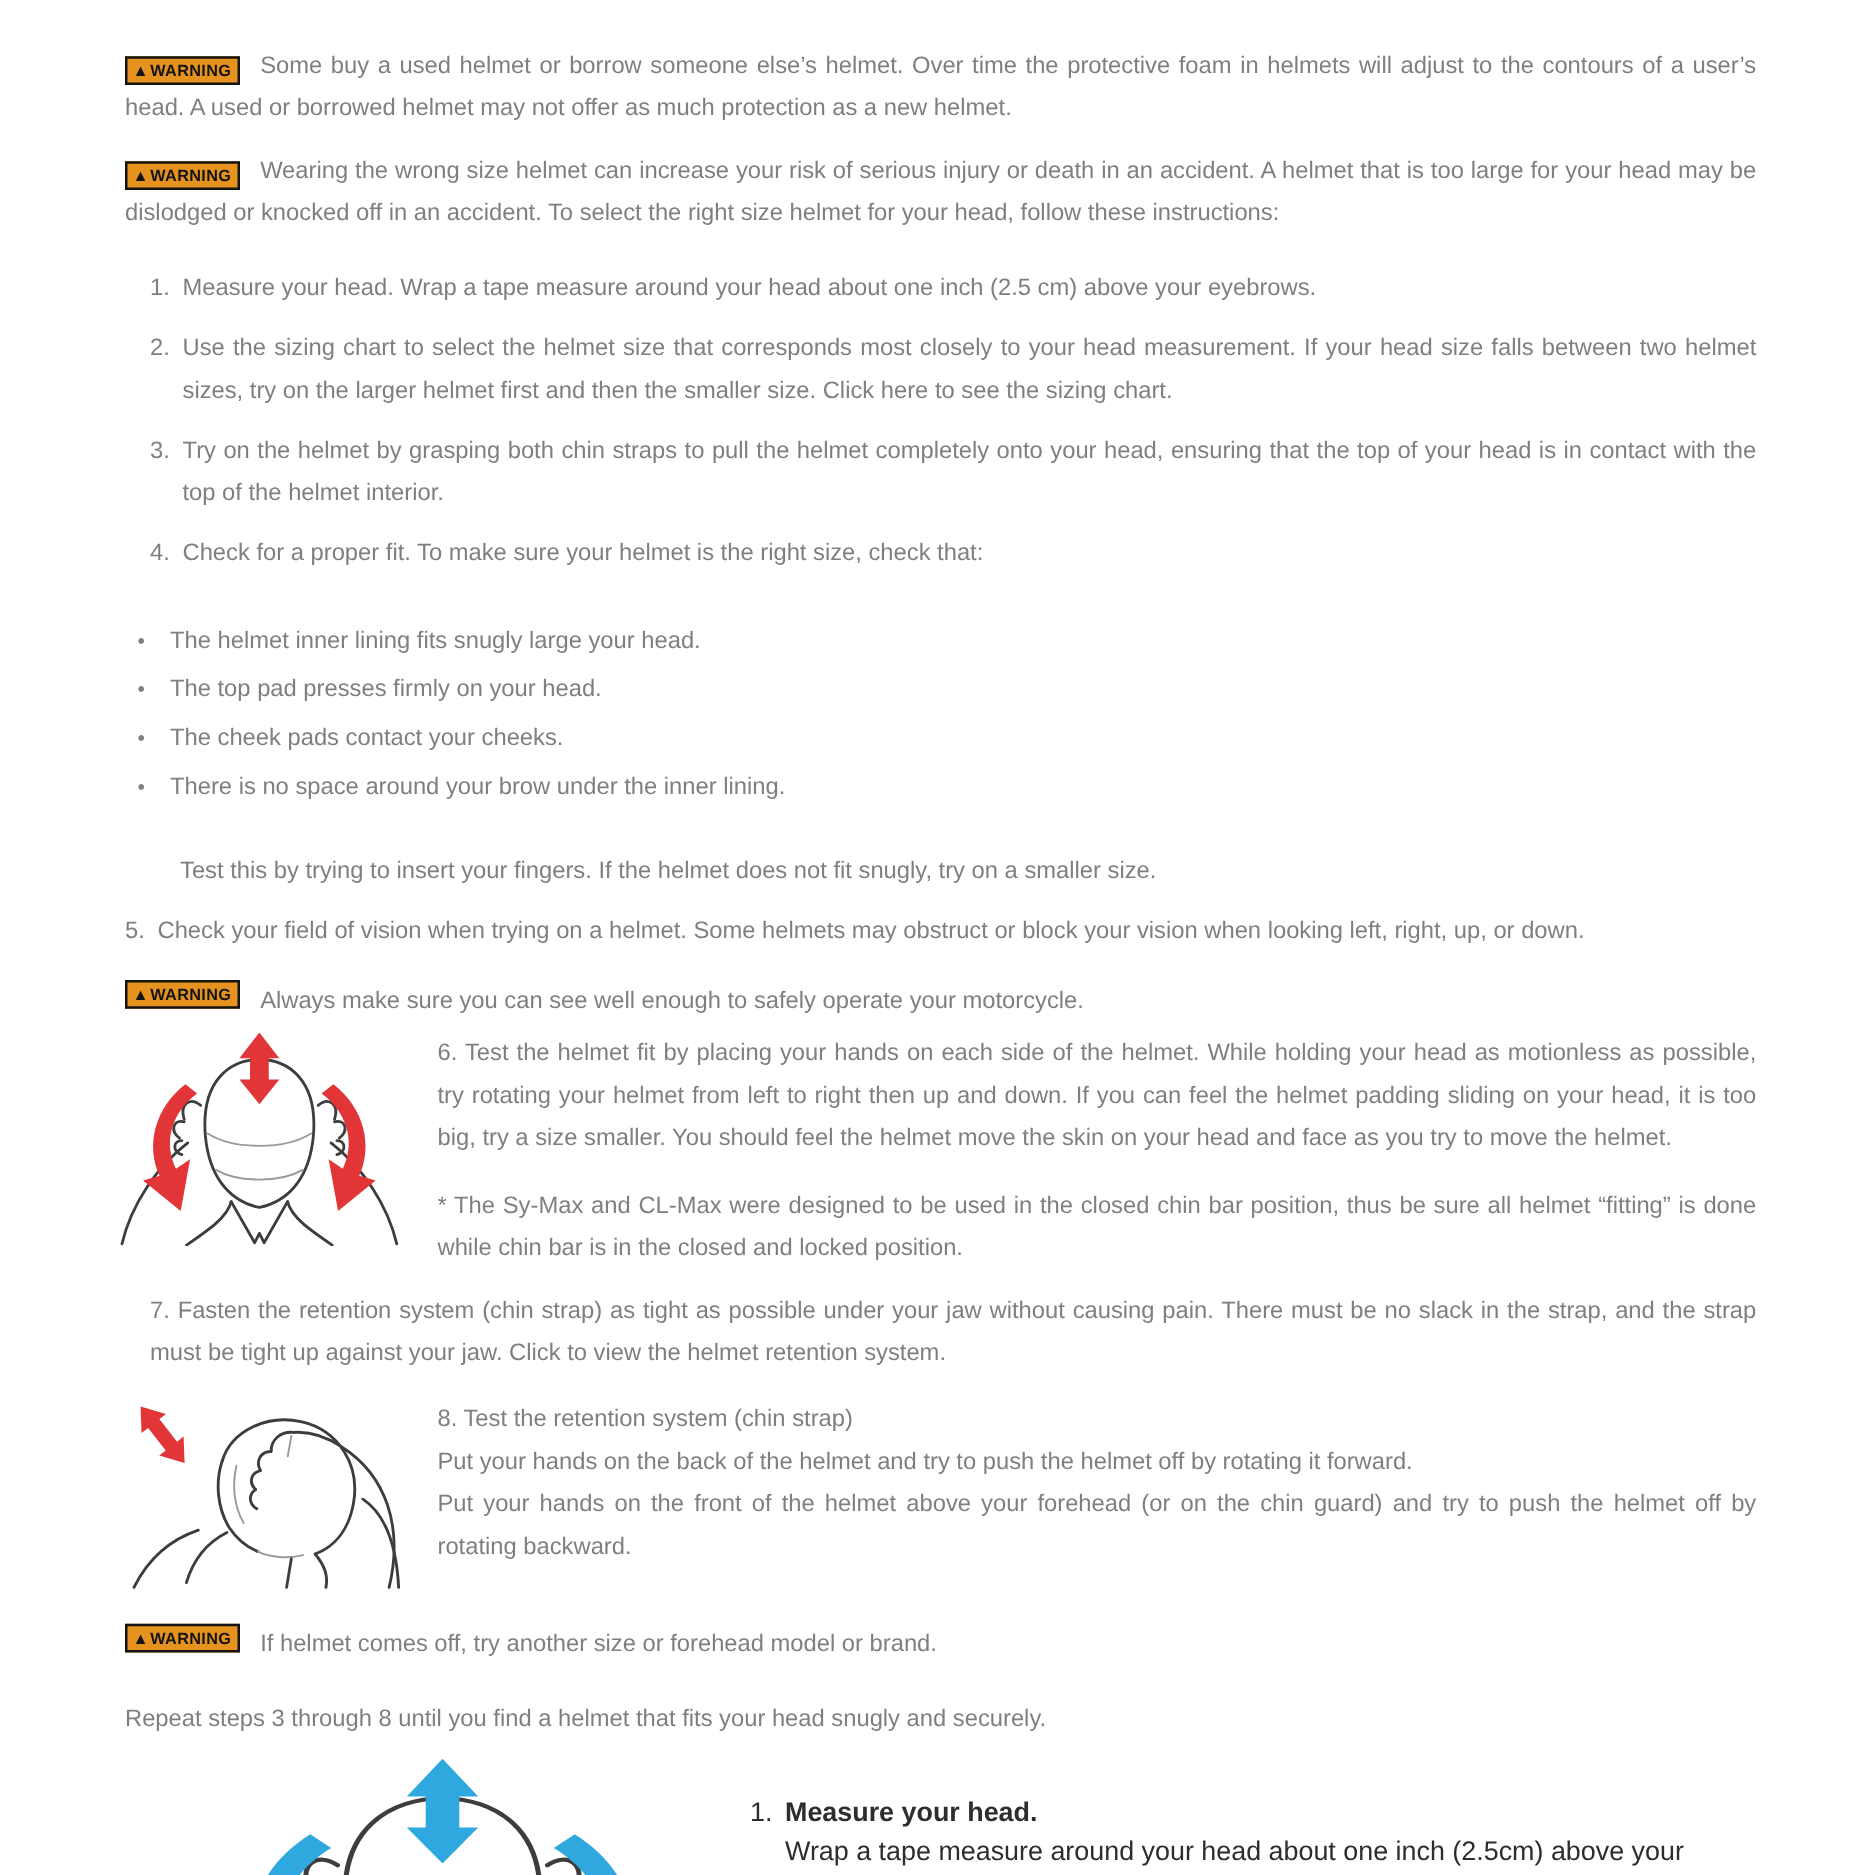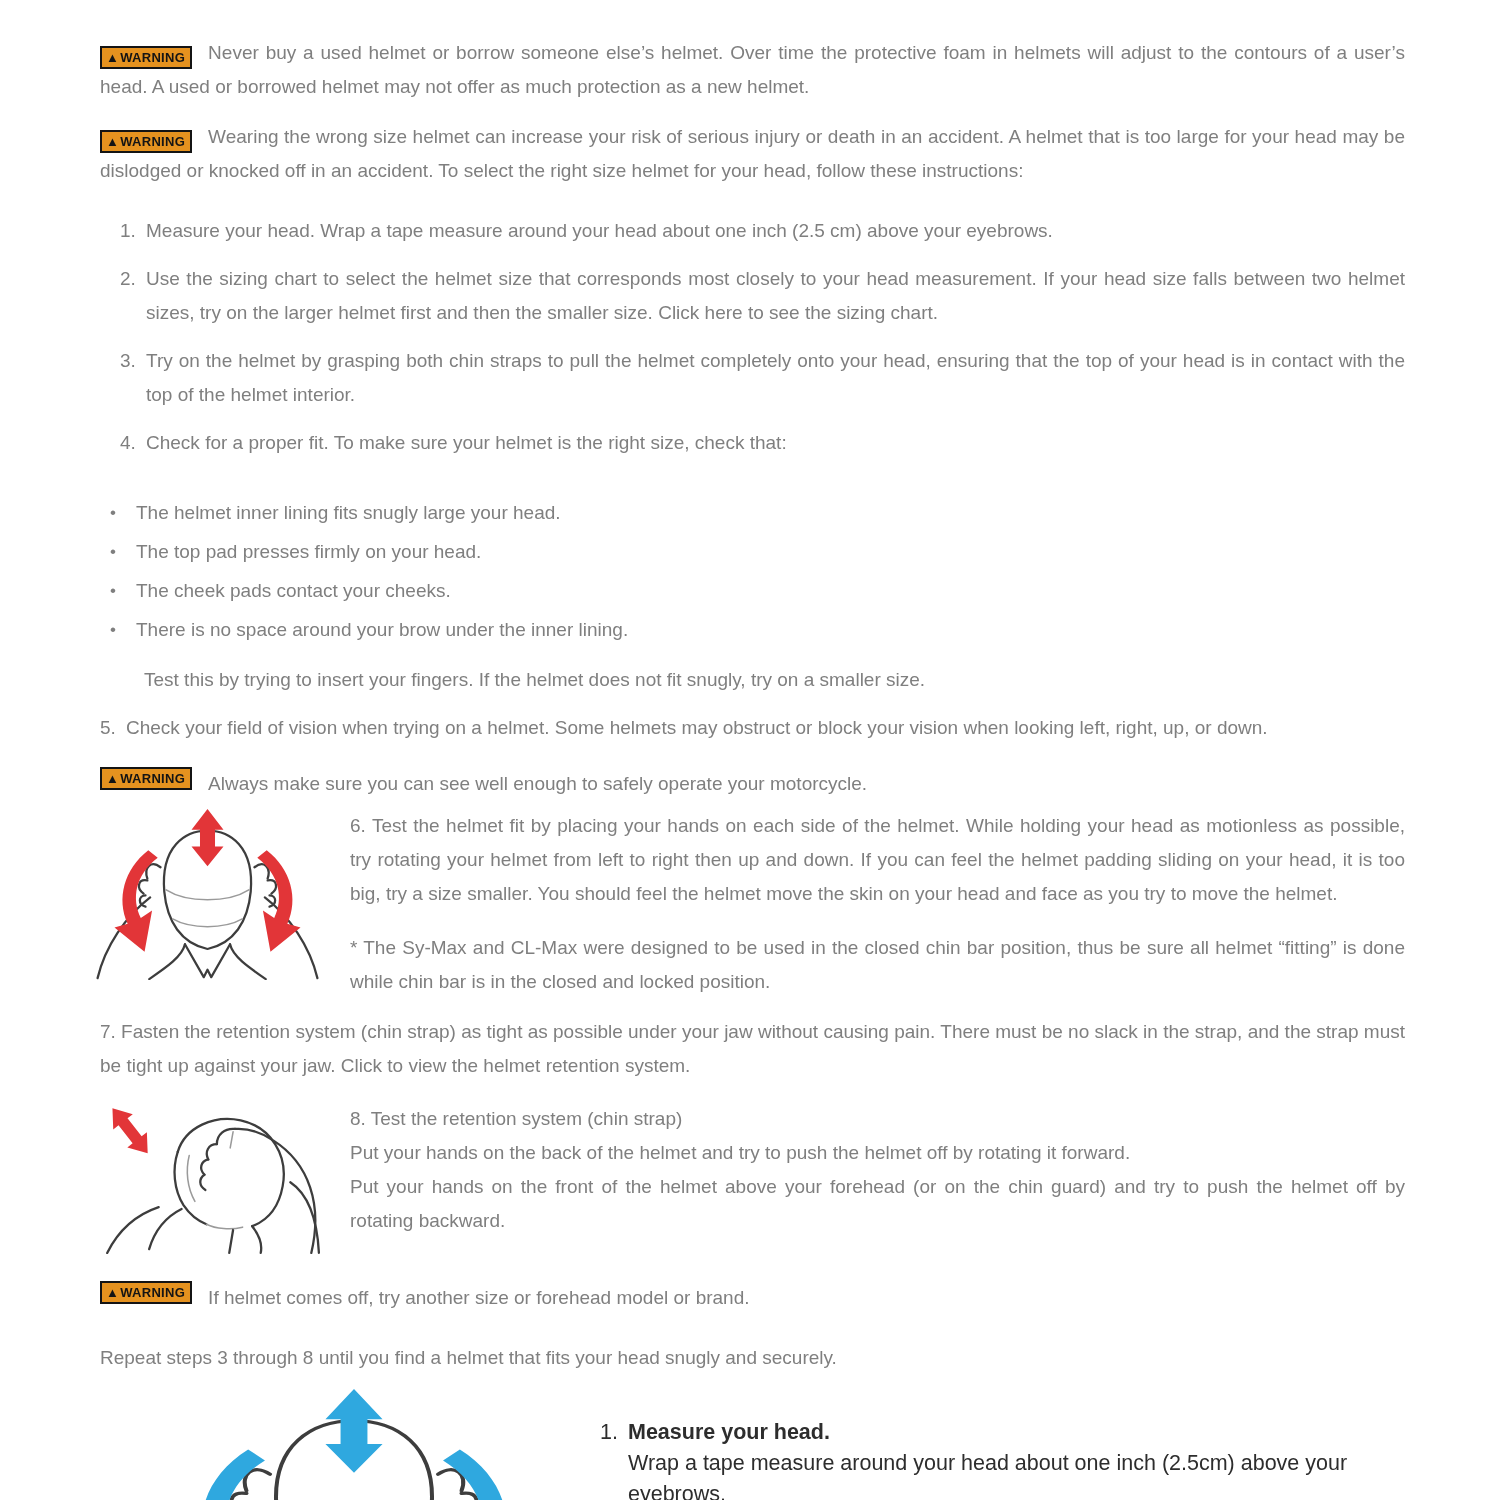--- a/index.html
+++ b/index.html
@@ -28,35 +28,35 @@
   .steps{margin-top:26px;}
   .step{display:flex;margin:0 0 14px 20px;}
   .step .num{width:26px;flex:0 0 26px;}
   .step .stext{flex:1;text-align:justify;}
 
   
   .bullets{margin-top:36px;}
   .bullet{display:flex;margin:0 0 5px 10px;}
   .bullet .dot{width:26px;flex:0 0 26px;font-size:17px;}
 
-  .test-note{margin:16px 0 0 44px;}
+  .test-note{margin:33px 0 0 44px;}
   .step5{display:flex;margin-top:14px;}
   .step5 .num{flex:0 0 26px;}
 
   .warn-row{margin-top:22px;display:flex;align-items:flex-start;}
   .warn-row .wtext{padding-top:0;text-align:right;}
 
   
   .fig-row{display:flex;margin-top:8px;}
   .fig-col{flex:0 0 248px;margin-left:-10px;}
   .fig-text{flex:1;padding-left:12px;}
   .fig-text .jpara{text-align:justify;margin:0 0 20px 0;}
   .fig-text .jpara:last-child{margin-bottom:0;}
 
-  .full-para{margin-top:16px;text-align:justify;}
+  .full-para{margin-top:16px;text-align:justify;margin-left:20px;}
 
   .repeat-line{margin-top:26px;}
 
   
   .bottom-row{display:flex;margin-top:14px;}
   .bottom-fig{flex:0 0 440px;margin-left:44px;}
   .bottom-text{flex:1;padding-left:16px;padding-top:28px;color:#2d2d2d;
     font-size:21.5px;line-height:31px;max-width:800px;}
   .b-item{display:flex;margin-bottom:33px;}
   .b-item .bnum{flex:0 0 28px;font-weight:bold;}
@@ -101,21 +101,21 @@
     <path class="arrow" fill="currentColor" d="M 188 44 C 214 64 222 96 210 122 L 224 126 L 192 152 L 184 108 L 196 116 C 206 96 202 70 178 52 Z"></path>
   </symbol>
 </svg>
 
 <div class="page">
 
   <p class="para gtxt">
     <span class="warn-label">
         <span class="warn-tri">▲</span>
         <span>WARNING</span>
-      </span><span>Never buy a used helmet or borrow someone else’s helmet. Over time the protective foam in helmets will adjust to the contours of a user’s head. A used or borrowed helmet may not offer as much protection as a new helmet.</span>
+      </span><span>Some buy a used helmet or borrow someone else’s helmet. Over time the protective foam in helmets will adjust to the contours of a user’s head. A used or borrowed helmet may not offer as much protection as a new helmet.</span>
   </p>
 
   <p class="para gtxt">
     <span class="warn-label">
         <span class="warn-tri">▲</span>
         <span>WARNING</span>
       </span><span>Wearing the wrong size helmet can increase your risk of serious injury or death in an accident. A helmet that is too large for your head may be dislodged or knocked off in an accident. To select the right size helmet for your head, follow these instructions:</span>
   </p>
 
   <div class="steps gtxt">

